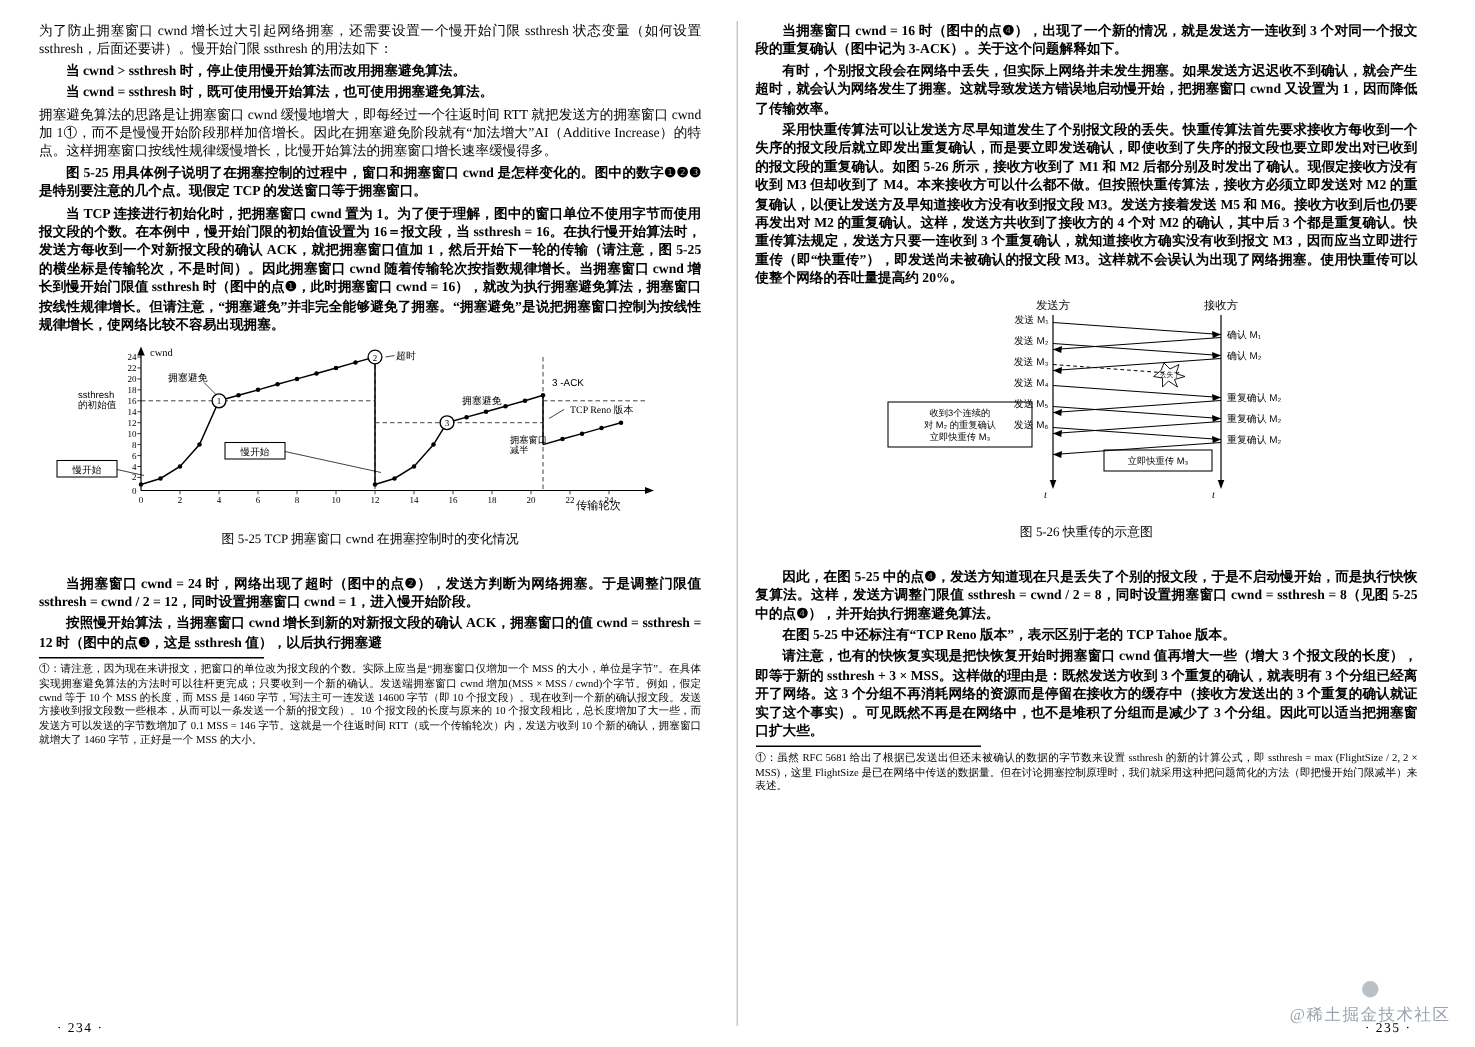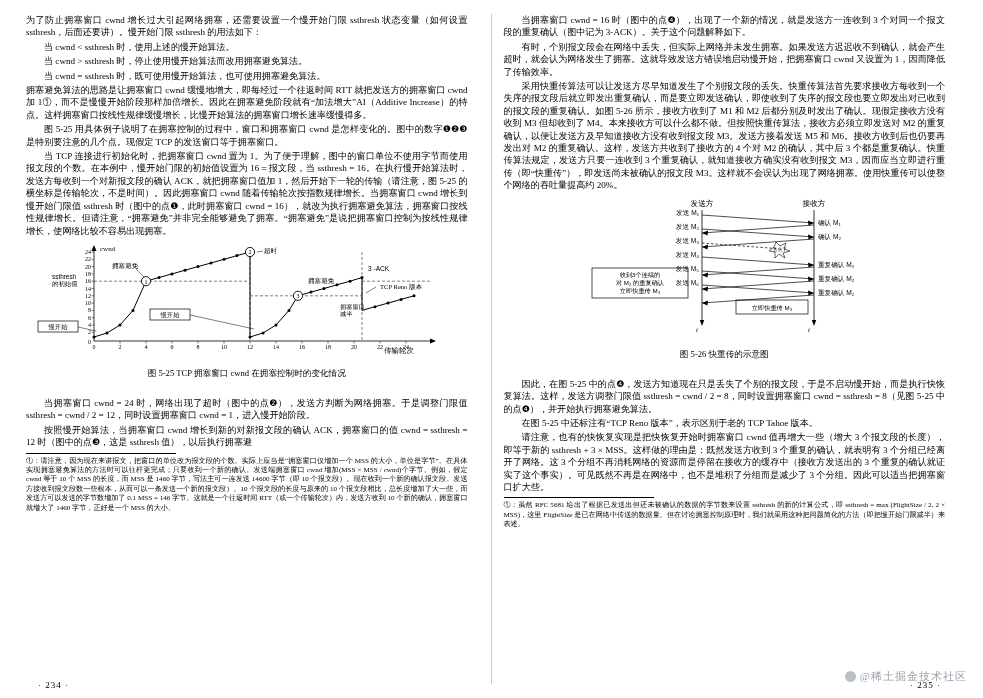--- a/index.html
+++ b/index.html
@@ -27,42 +27,42 @@
   .divider{
     position:absolute;left:491px;top:14px;bottom:14px;width:1px;background:#c9c9c9;
   }
   p{
     margin:0 0 2px 0;
     font-size:9.1px;
     line-height:12.4px;
     text-align:justify;
     text-indent:0;
   }
-  p.ind{text-indent:18px;}
+  p.ind{text-indent:18px;font-weight:bold;}
   .fnote{
     font-size:7.1px;
     line-height:9.4px;
     text-align:justify;
     margin:0;
   }
   .fnrule{
     width:150px;height:1px;background:#000;margin:4px 0 3px 0;
   }
   .figcap{
     text-align:center;font-size:8.6px;margin:3px 0 17px 0;
   }
   .pagenum{
     position:absolute;bottom:8px;font-size:9px;letter-spacing:1px;
   }
   .pagenum.l{left:38px;}
   .pagenum.r{right:30px;}
   .wm{
     position:absolute;right:16px;bottom:14px;
     font-size:11px;color:#9aa3ad;letter-spacing:1px;
-    display:flex;align-items:center;gap:4px;
+    display:flex;align-items:center;gap:4px;flex-direction:column;
   }
   .wm .dot{
     width:11px;height:11px;border-radius:50%;
     background:#b9c0c8;display:inline-block;
   }
   
   .fig25{
     position:relative;width:430px;height:122px;margin:6px auto 0 auto;
   }
   .fig25 svg{display:block;}
@@ -75,21 +75,20 @@
 </head>
 <body>
 
 <div class="page">
 
   <div class="divider"></div>
 
   <div class="col left">
 
     <p>为了防止拥塞窗口 cwnd 增长过大引起网络拥塞，还需要设置一个慢开始门限 ssthresh 状态变量（如何设置 ssthresh，后面还要讲）。慢开始门限 ssthresh 的用法如下：</p>
-    <p class="ind">当 cwnd &lt; ssthresh 时，使用上述的慢开始算法。</p>
     <p class="ind">当 cwnd &gt; ssthresh 时，停止使用慢开始算法而改用拥塞避免算法。</p>
     <p class="ind">当 cwnd = ssthresh 时，既可使用慢开始算法，也可使用拥塞避免算法。</p>
     <p>拥塞避免算法的思路是让拥塞窗口 cwnd 缓慢地增大，即每经过一个往返时间 RTT 就把发送方的拥塞窗口 cwnd 加 1①，而不是慢慢开始阶段那样加倍增长。因此在拥塞避免阶段就有“加法增大”AI（Additive Increase）的特点。这样拥塞窗口按线性规律缓慢增长，比慢开始算法的拥塞窗口增长速率缓慢得多。</p>
     <p class="ind">图 5-25 用具体例子说明了在拥塞控制的过程中，窗口和拥塞窗口 cwnd 是怎样变化的。图中的数字❶❷❸是特别要注意的几个点。现假定 TCP 的发送窗口等于拥塞窗口。</p>
     <p class="ind">当 TCP 连接进行初始化时，把拥塞窗口 cwnd 置为 1。为了便于理解，图中的窗口单位不使用字节而使用报文段的个数。在本例中，慢开始门限的初始值设置为 16＝报文段，当 ssthresh = 16。在执行慢开始算法时，发送方每收到一个对新报文段的确认 ACK，就把拥塞窗口值加 1，然后开始下一轮的传输（请注意，图 5-25 的横坐标是传输轮次，不是时间）。因此拥塞窗口 cwnd 随着传输轮次按指数规律增长。当拥塞窗口 cwnd 增长到慢开始门限值 ssthresh 时（图中的点❶，此时拥塞窗口 cwnd = 16），就改为执行拥塞避免算法，拥塞窗口按线性规律增长。但请注意，“拥塞避免”并非完全能够避免了拥塞。“拥塞避免”是说把拥塞窗口控制为按线性规律增长，使网络比较不容易出现拥塞。</p>
 
     <div class="fig25">
       <svg width="430" height="122" viewBox="0 0 430 122" xmlns="http://www.w3.org/2000/svg">
 
         <line x1="62" y1="6" x2="62" y2="98" stroke="#000" stroke-width="0.8"></line>

